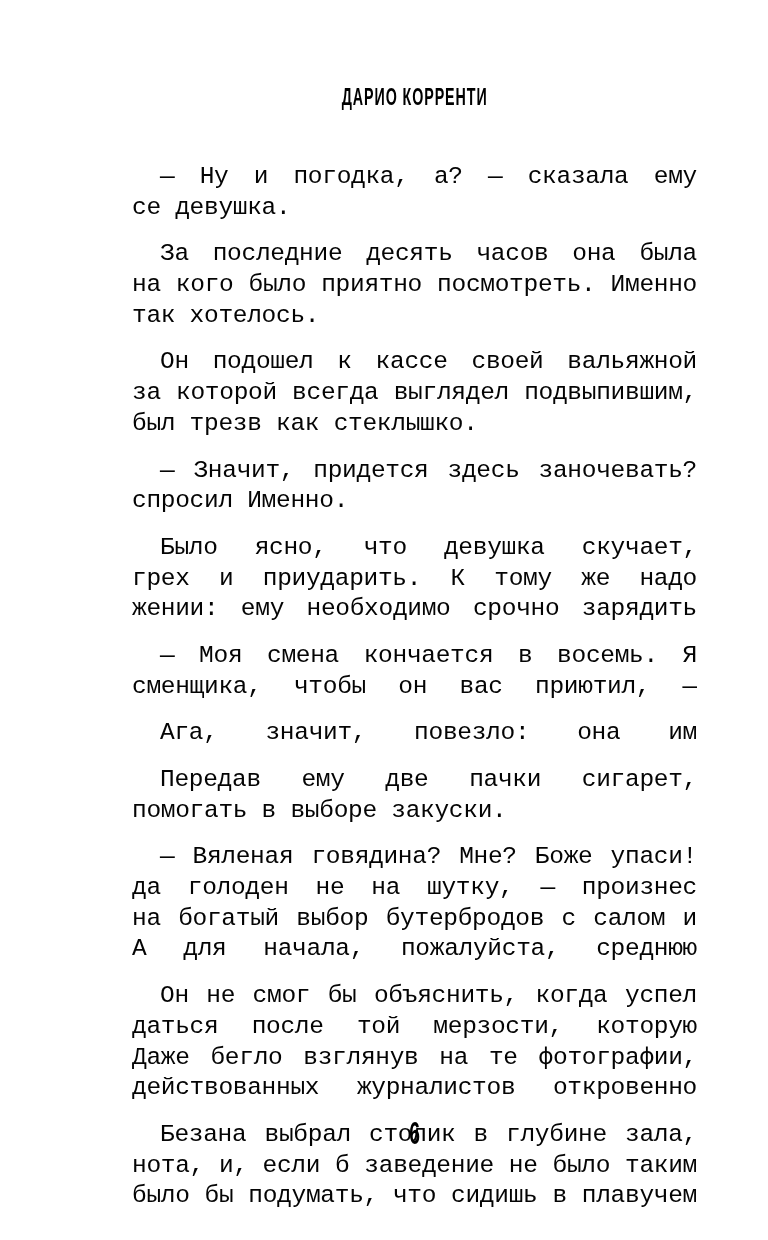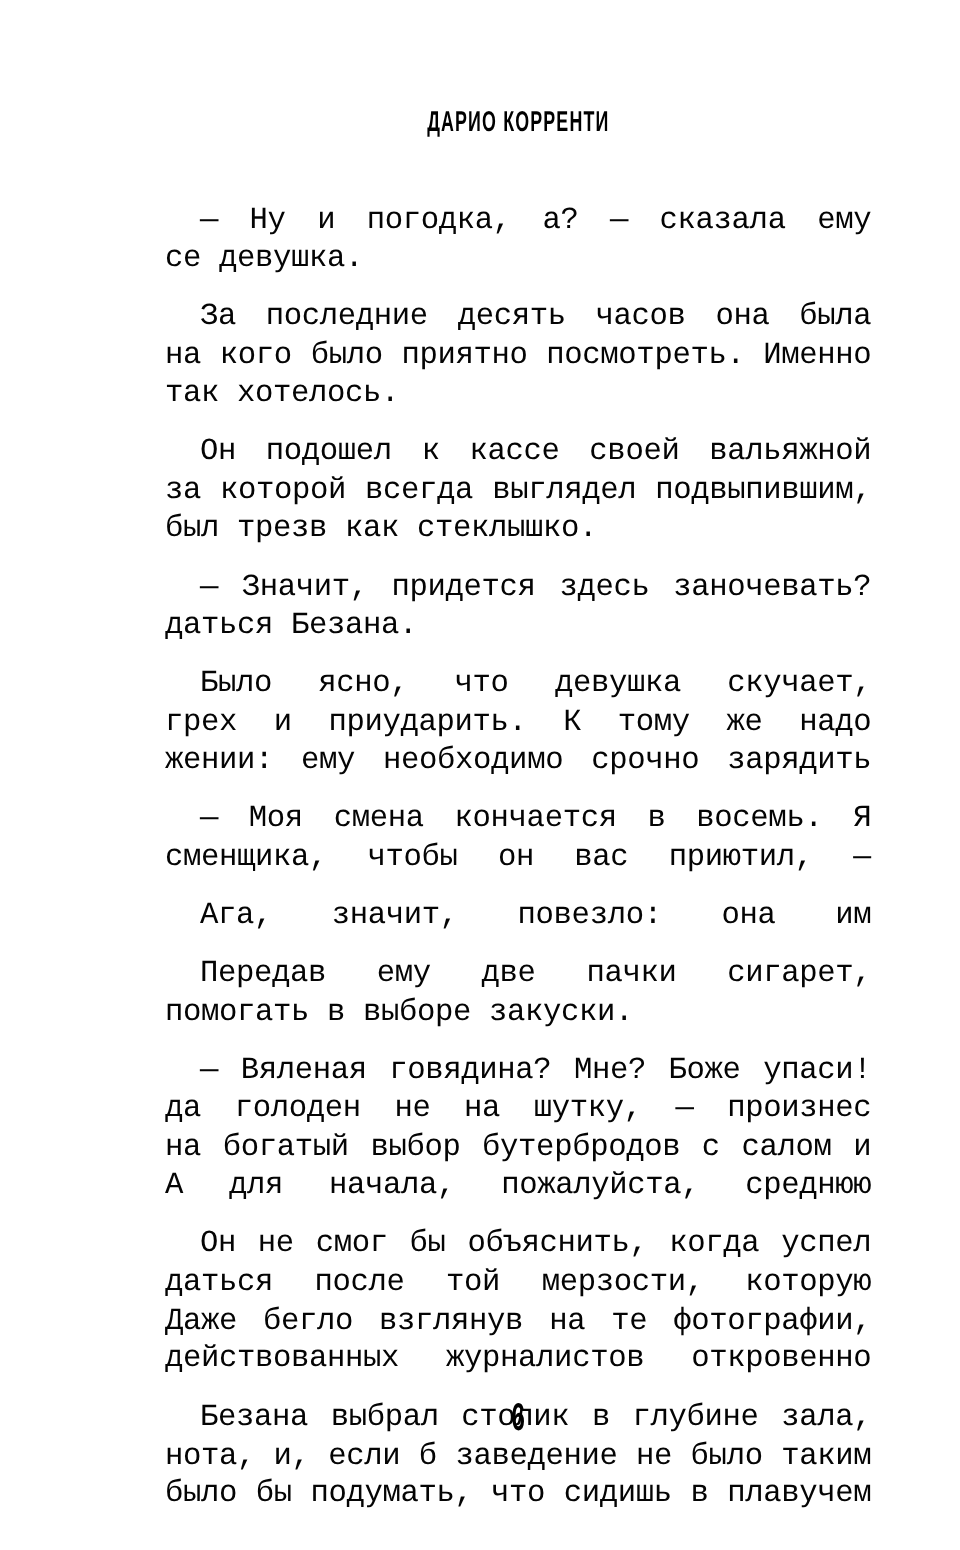--- a/index.html
+++ b/index.html
@@ -74,21 +74,21 @@
         <div class="line">на кого было приятно посмотреть. Именно этого ему</div>
         <div class="line last">так хотелось.</div>
       </div>
       <div class="paragraph">
         <div class="line first">Он подошел к кассе своей вальяжной походкой, из-</div>
         <div class="line">за которой всегда выглядел подвыпившим, даже когда</div>
         <div class="line last">был трезв как стеклышко.</div>
       </div>
       <div class="paragraph">
         <div class="line first">— Значит, придется здесь заночевать? — с улыбкой</div>
-        <div class="line last">даться Безана.</div>
+        <div class="line last">спросил Именно.</div>
       </div>
       <div class="paragraph">
         <div class="line first">Было ясно, что девушка скучает, повезло, за ней не</div>
         <div class="line">грех и приударить. К тому же надо попросить ее об одол-</div>
         <div class="line last">жении: ему необходимо срочно зарядить мобильник.</div>
       </div>
       <div class="paragraph">
         <div class="line first">— Моя смена кончается в восемь. Я могу попросить</div>
         <div class="line">сменщика, чтобы он вас приютил, — улыбнулась она</div>
       </div>

